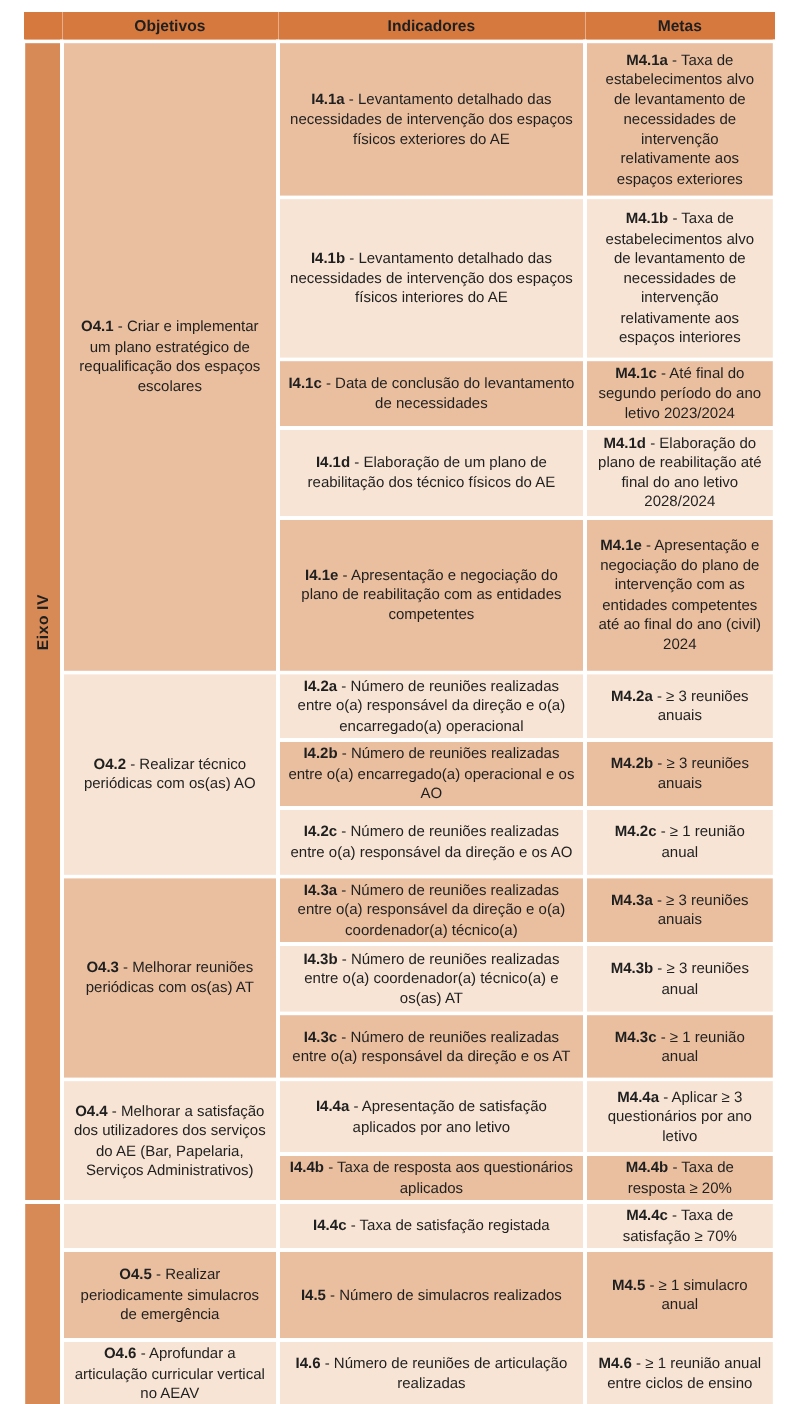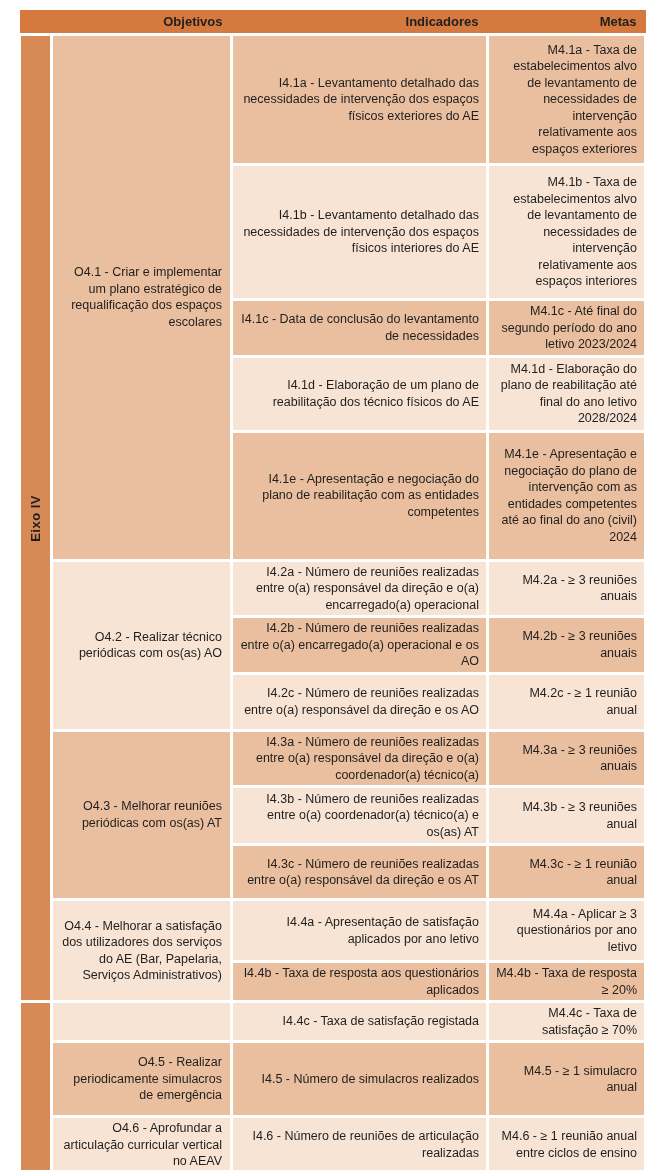--- a/index.html
+++ b/index.html
@@ -1,30 +1,30 @@
 <!DOCTYPE html>
 <html style="--header-bg: #d6793f; --band-bg: #d78a56; --row-dark: #eabf9f; --row-light: #f7e4d4; --text: #1f1f1f;"><head>
 <meta charset="utf-8">
 <style>
   html,body{margin:0;padding:0;background:#ffffff;}
   body{width:657px;height:1170px;font-family:"Liberation Sans",sans-serif;}
   .sheet{padding:10px 13px 0 18px;}
   table{border-collapse:collapse;table-layout:fixed;width:626px;color:var(--text,#1f1f1f);
         font-size:12.5px;line-height:1.32;}
   th,td{border:3px solid #ffffff;padding:2px 7px;vertical-align:middle;overflow:hidden;
-        text-align:right;word-wrap:break-word;}
+        text-align:center;word-wrap:break-word;}
   thead th{background:var(--header-bg,#d6793f);border:0;font-size:13px;font-weight:bold;
         padding:3px 9px;height:16px;color:var(--text,#1f1f1f);}
   tbody tr:nth-child(odd) td{background:var(--row-dark,#eabf9f);}
   tbody tr:nth-child(even) td{background:var(--row-light,#f7e4d4);}
   tbody td.eixo{background:var(--band-bg,#d78a56) !important;padding:0;text-align:center;}
   .eixo-label{writing-mode:vertical-rl;transform:rotate(180deg);font-weight:bold;
         font-size:13px;letter-spacing:.5px;margin:0 auto;color:var(--text,#1f1f1f);}
   .obj{padding:2px 8px;}
-  .cid{font-weight:normal;}
+  .cid{font-weight:bold;}
 </style>
 </head>
 <body>
 
 <div class="sheet">
 <table>
   <colgroup>
     <col style="width:32px">
         <col style="width:180px">
         <col style="width:256px">

